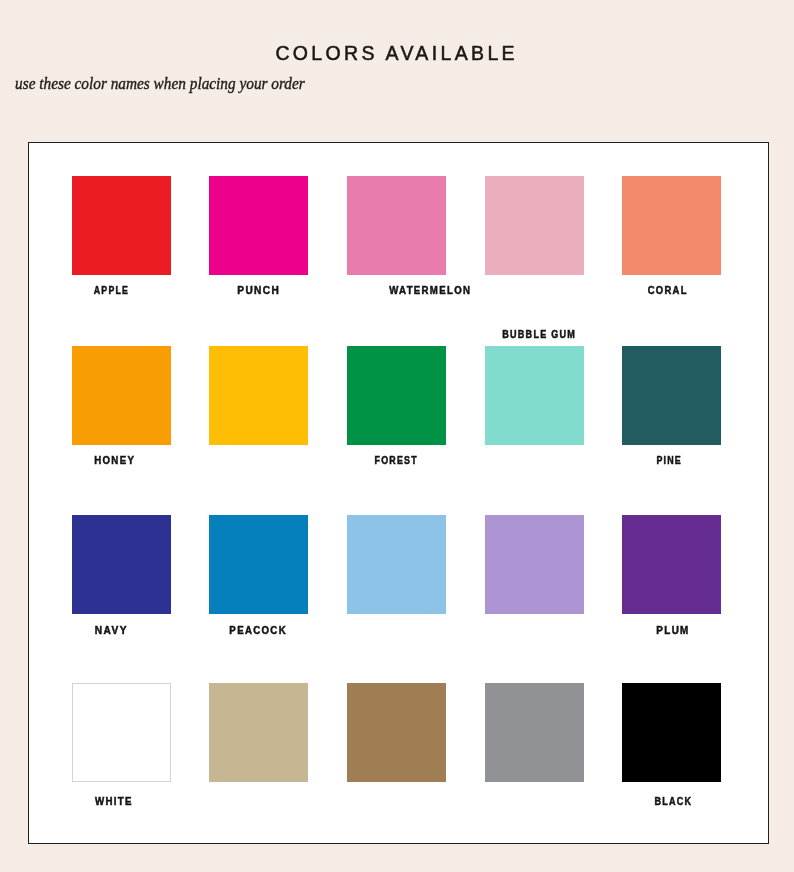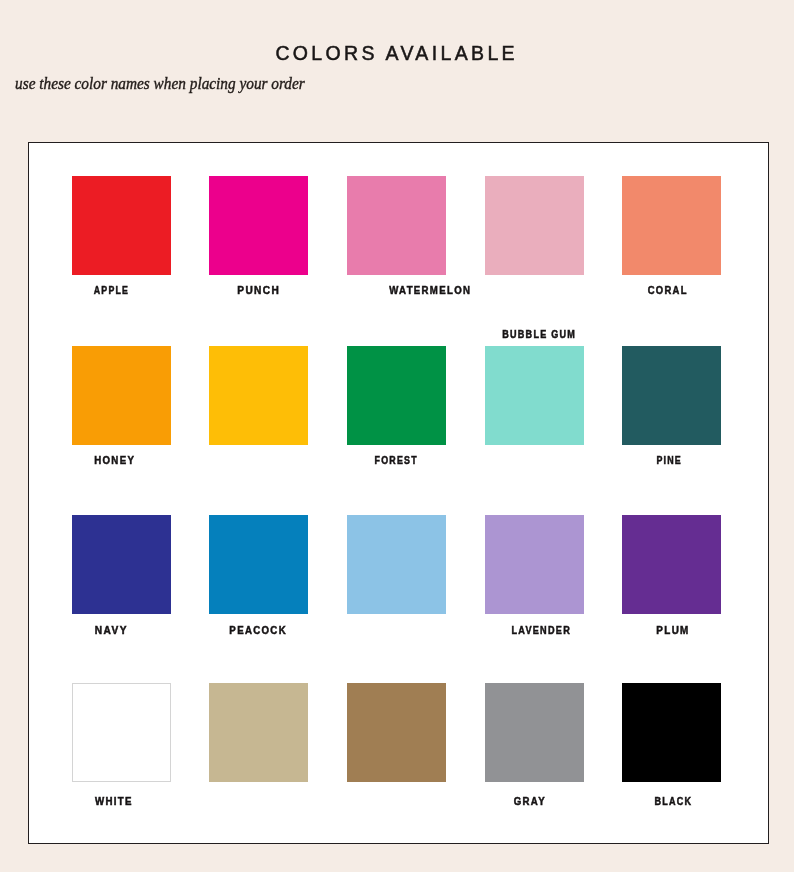--- a/index.html
+++ b/index.html
@@ -111,26 +111,24 @@
         <div class="label-wrap" style="left: 366.4px; top: 310.1px;"><span class="label" style="transform: scaleX(0.807);">FOREST</span></div>
         <div class="swatch" title="MINT" style="background: rgb(129, 220, 206); left: 455.5px; top: 202.8px;"></div>
         <div class="swatch" title="PINE" style="background: rgb(34, 91, 96); left: 593.1px; top: 202.8px;"></div>
         <div class="label-wrap" style="left: 639.6px; top: 310.1px;"><span class="label" style="transform: scaleX(0.809);">PINE</span></div>
         <div class="swatch" title="NAVY" style="background: rgb(45, 49, 146); left: 42.7px; top: 371.7px;"></div>
         <div class="label-wrap" style="left: 81.3px; top: 480.4px;"><span class="label" style="transform: scaleX(0.92);">NAVY</span></div>
         <div class="swatch" title="PEACOCK" style="background: rgb(5, 128, 188); left: 180.3px; top: 371.7px;"></div>
         <div class="label-wrap" style="left: 228.9px; top: 480.4px;"><span class="label" style="transform: scaleX(0.879);">PEACOCK</span></div>
         <div class="swatch" title="SKY" style="background: rgb(140, 195, 230); left: 317.9px; top: 371.7px;"></div>
         <div class="swatch" title="LAVENDER" style="background: rgb(172, 149, 210); left: 455.5px; top: 371.7px;"></div>
-        <div class="label-wrap" style="left: 512.1px; top: 480.4px;"><span class="label" style="transform: scaleX(0.831);">LAVENDER</span></div>
         <div class="swatch" title="PLUM" style="background: rgb(101, 45, 146); left: 593.1px; top: 371.7px;"></div>
         <div class="label-wrap" style="left: 643px; top: 480.4px;"><span class="label" style="transform: scaleX(0.897);">PLUM</span></div>
         <div class="swatch bordered" title="WHITE" style="background: rgb(255, 255, 255); left: 42.7px; top: 539.7px;"></div>
         <div class="label-wrap" style="left: 84.7px; top: 651.4px;"><span class="label" style="transform: scaleX(0.884);">WHITE</span></div>
         <div class="swatch" title="BEIGE" style="background: rgb(198, 183, 146); left: 180.3px; top: 539.7px;"></div>
         <div class="swatch" title="OAT" style="background: rgb(160, 126, 83); left: 317.9px; top: 539.7px;"></div>
         <div class="swatch" title="GRAY" style="background: rgb(145, 146, 149); left: 455.5px; top: 539.7px;"></div>
-        <div class="label-wrap" style="left: 499.8px; top: 651.4px;"><span class="label" style="transform: scaleX(0.877);">GRAY</span></div>
         <div class="swatch" title="BLACK" style="background: rgb(0, 0, 0); left: 593.1px; top: 539.7px;"></div>
         <div class="label-wrap" style="left: 643.4px; top: 651.4px;"><span class="label" style="transform: scaleX(0.821);">BLACK</span></div>
       </div>
   </div>
 </div>
 
 </body></html>

